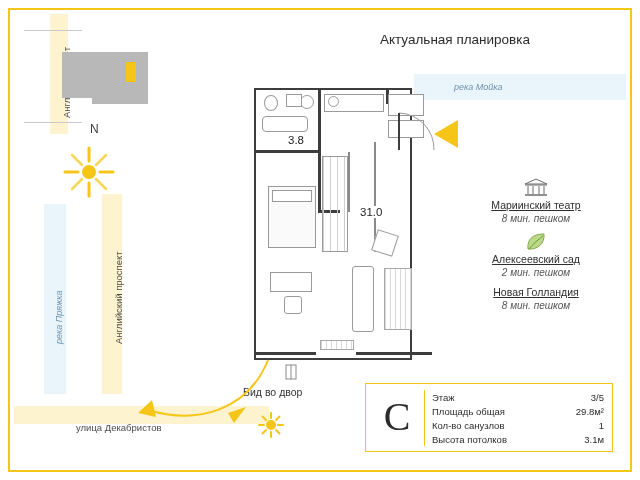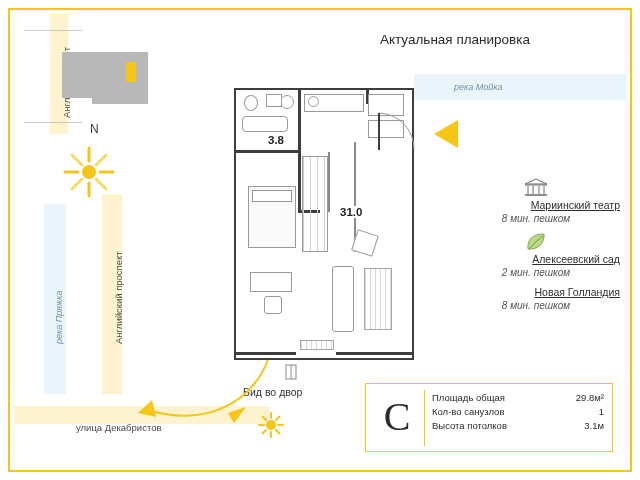--- a/index.html
+++ b/index.html
@@ -95,28 +95,27 @@
   .compass {
     position: absolute;
     left: 62px;
     top: 145px;
     width: 54px;
     height: 54px;
   }
   
   .plan {
     position: absolute;
-    left: 234px;
+    left: 254px;
     top: 88px;
-    width: 180px;
+    width: 158px;
     height: 272px;
     border: 2px solid #3d3d3d;
     box-sizing: border-box;
     background: #ffffff;
-    font-weight: bold;
   }
   .wall {
     position: absolute;
     background: #3d3d3d;
   }
   .thinwall {
     position: absolute;
     background: #8a8a8a;
   }
   .room-label {
@@ -167,21 +166,20 @@
   }
   .poi-icon {
     display: block;
     margin: 0 auto 1px auto;
     height: 20px;
   }
   .poi-name {
     font-size: 10.5px;
     text-decoration: underline;
     line-height: 13px;
-    text-align: right;
   }
   .poi-dist {
     font-size: 10px;
     font-style: italic;
     color: #555;
     line-height: 13px;
   }
   
   .specs {
     position: absolute;
@@ -414,20 +412,24 @@
     <polygon points="24,45 10,58 28,62" fill="#f5c518"></polygon>
     <path d="M150 10 C 160 40 180 52 200 55" fill="none" stroke="#f5c518" stroke-width="2" opacity="0"></path>
     <polygon points="100,58 118,52 106,68" fill="#f5c518"></polygon>
   </svg>
 
   <div class="specs">
     <div class="specs-letter">C</div>
     <div class="specs-div"></div>
     <div class="specs-rows">
       <div class="spec-row">
+        <span>Этаж</span>
+        <span class="spec-val">3/5</span>
+      </div>
+      <div class="spec-row">
         <span>Площадь общая</span>
         <span class="spec-val">29.8м²</span>
       </div>
       <div class="spec-row">
         <span>Кол-во санузлов</span>
         <span class="spec-val">1</span>
       </div>
       <div class="spec-row">
         <span>Высота потолков</span>
         <span class="spec-val">3.1м</span>

